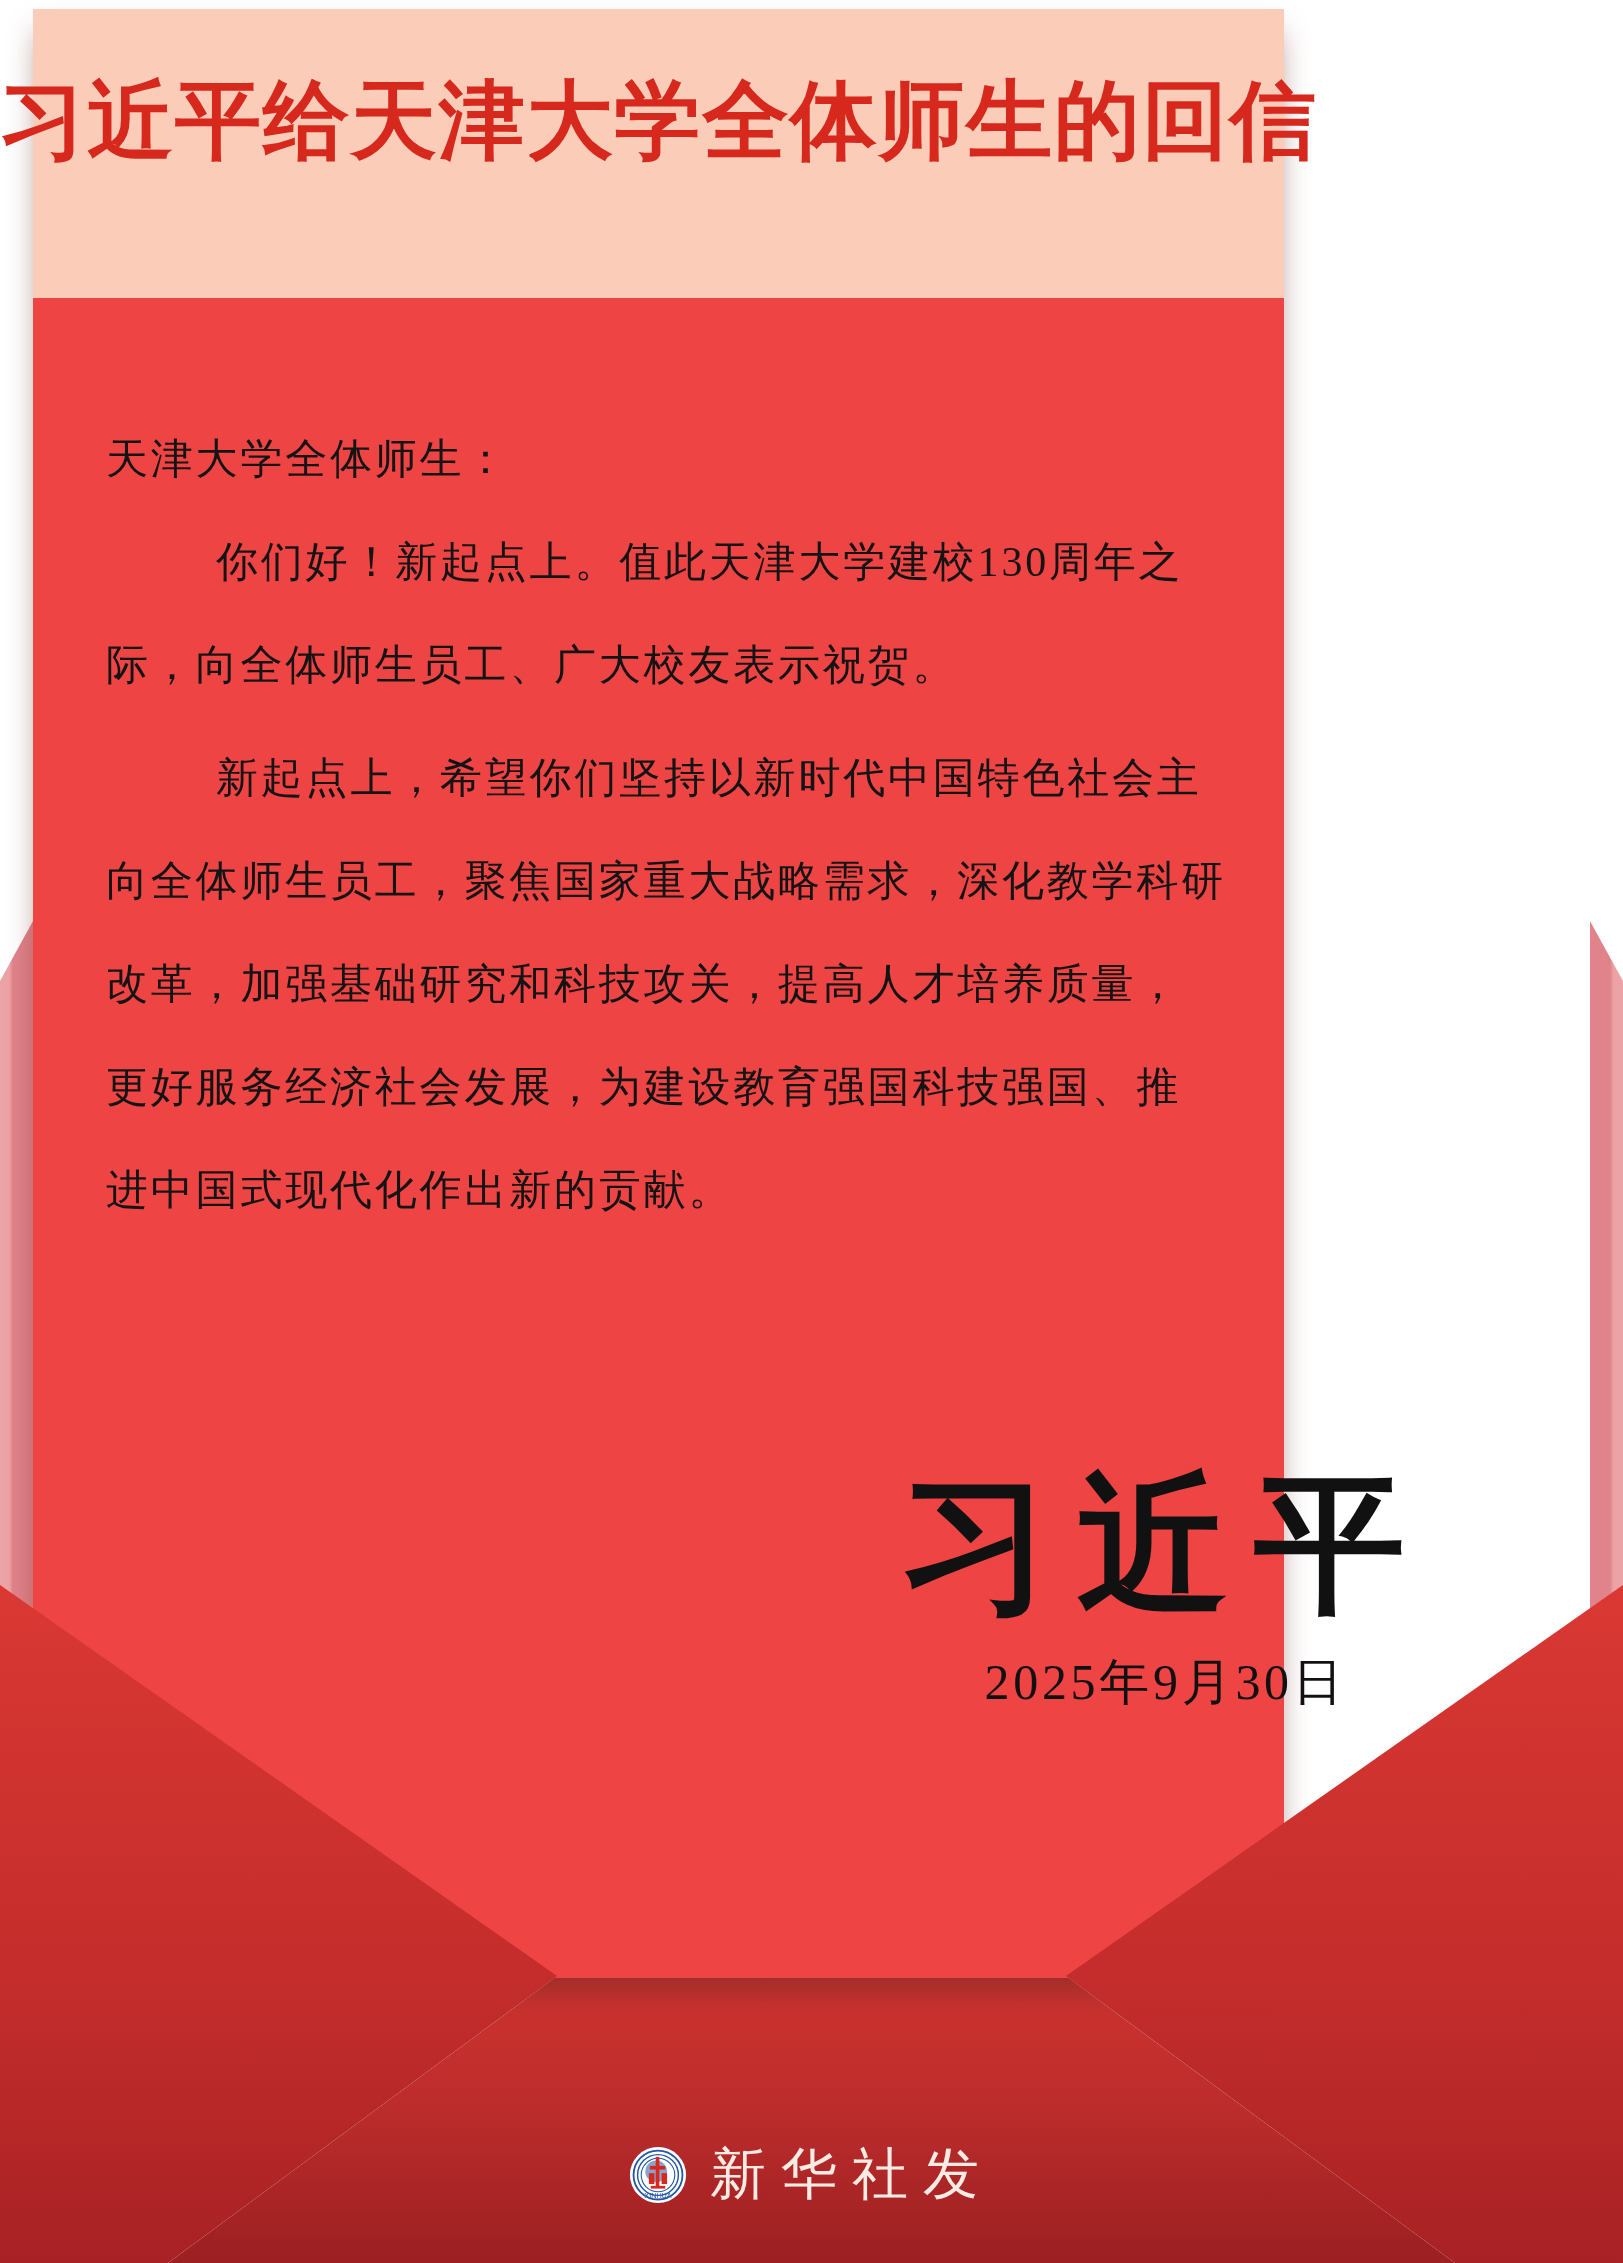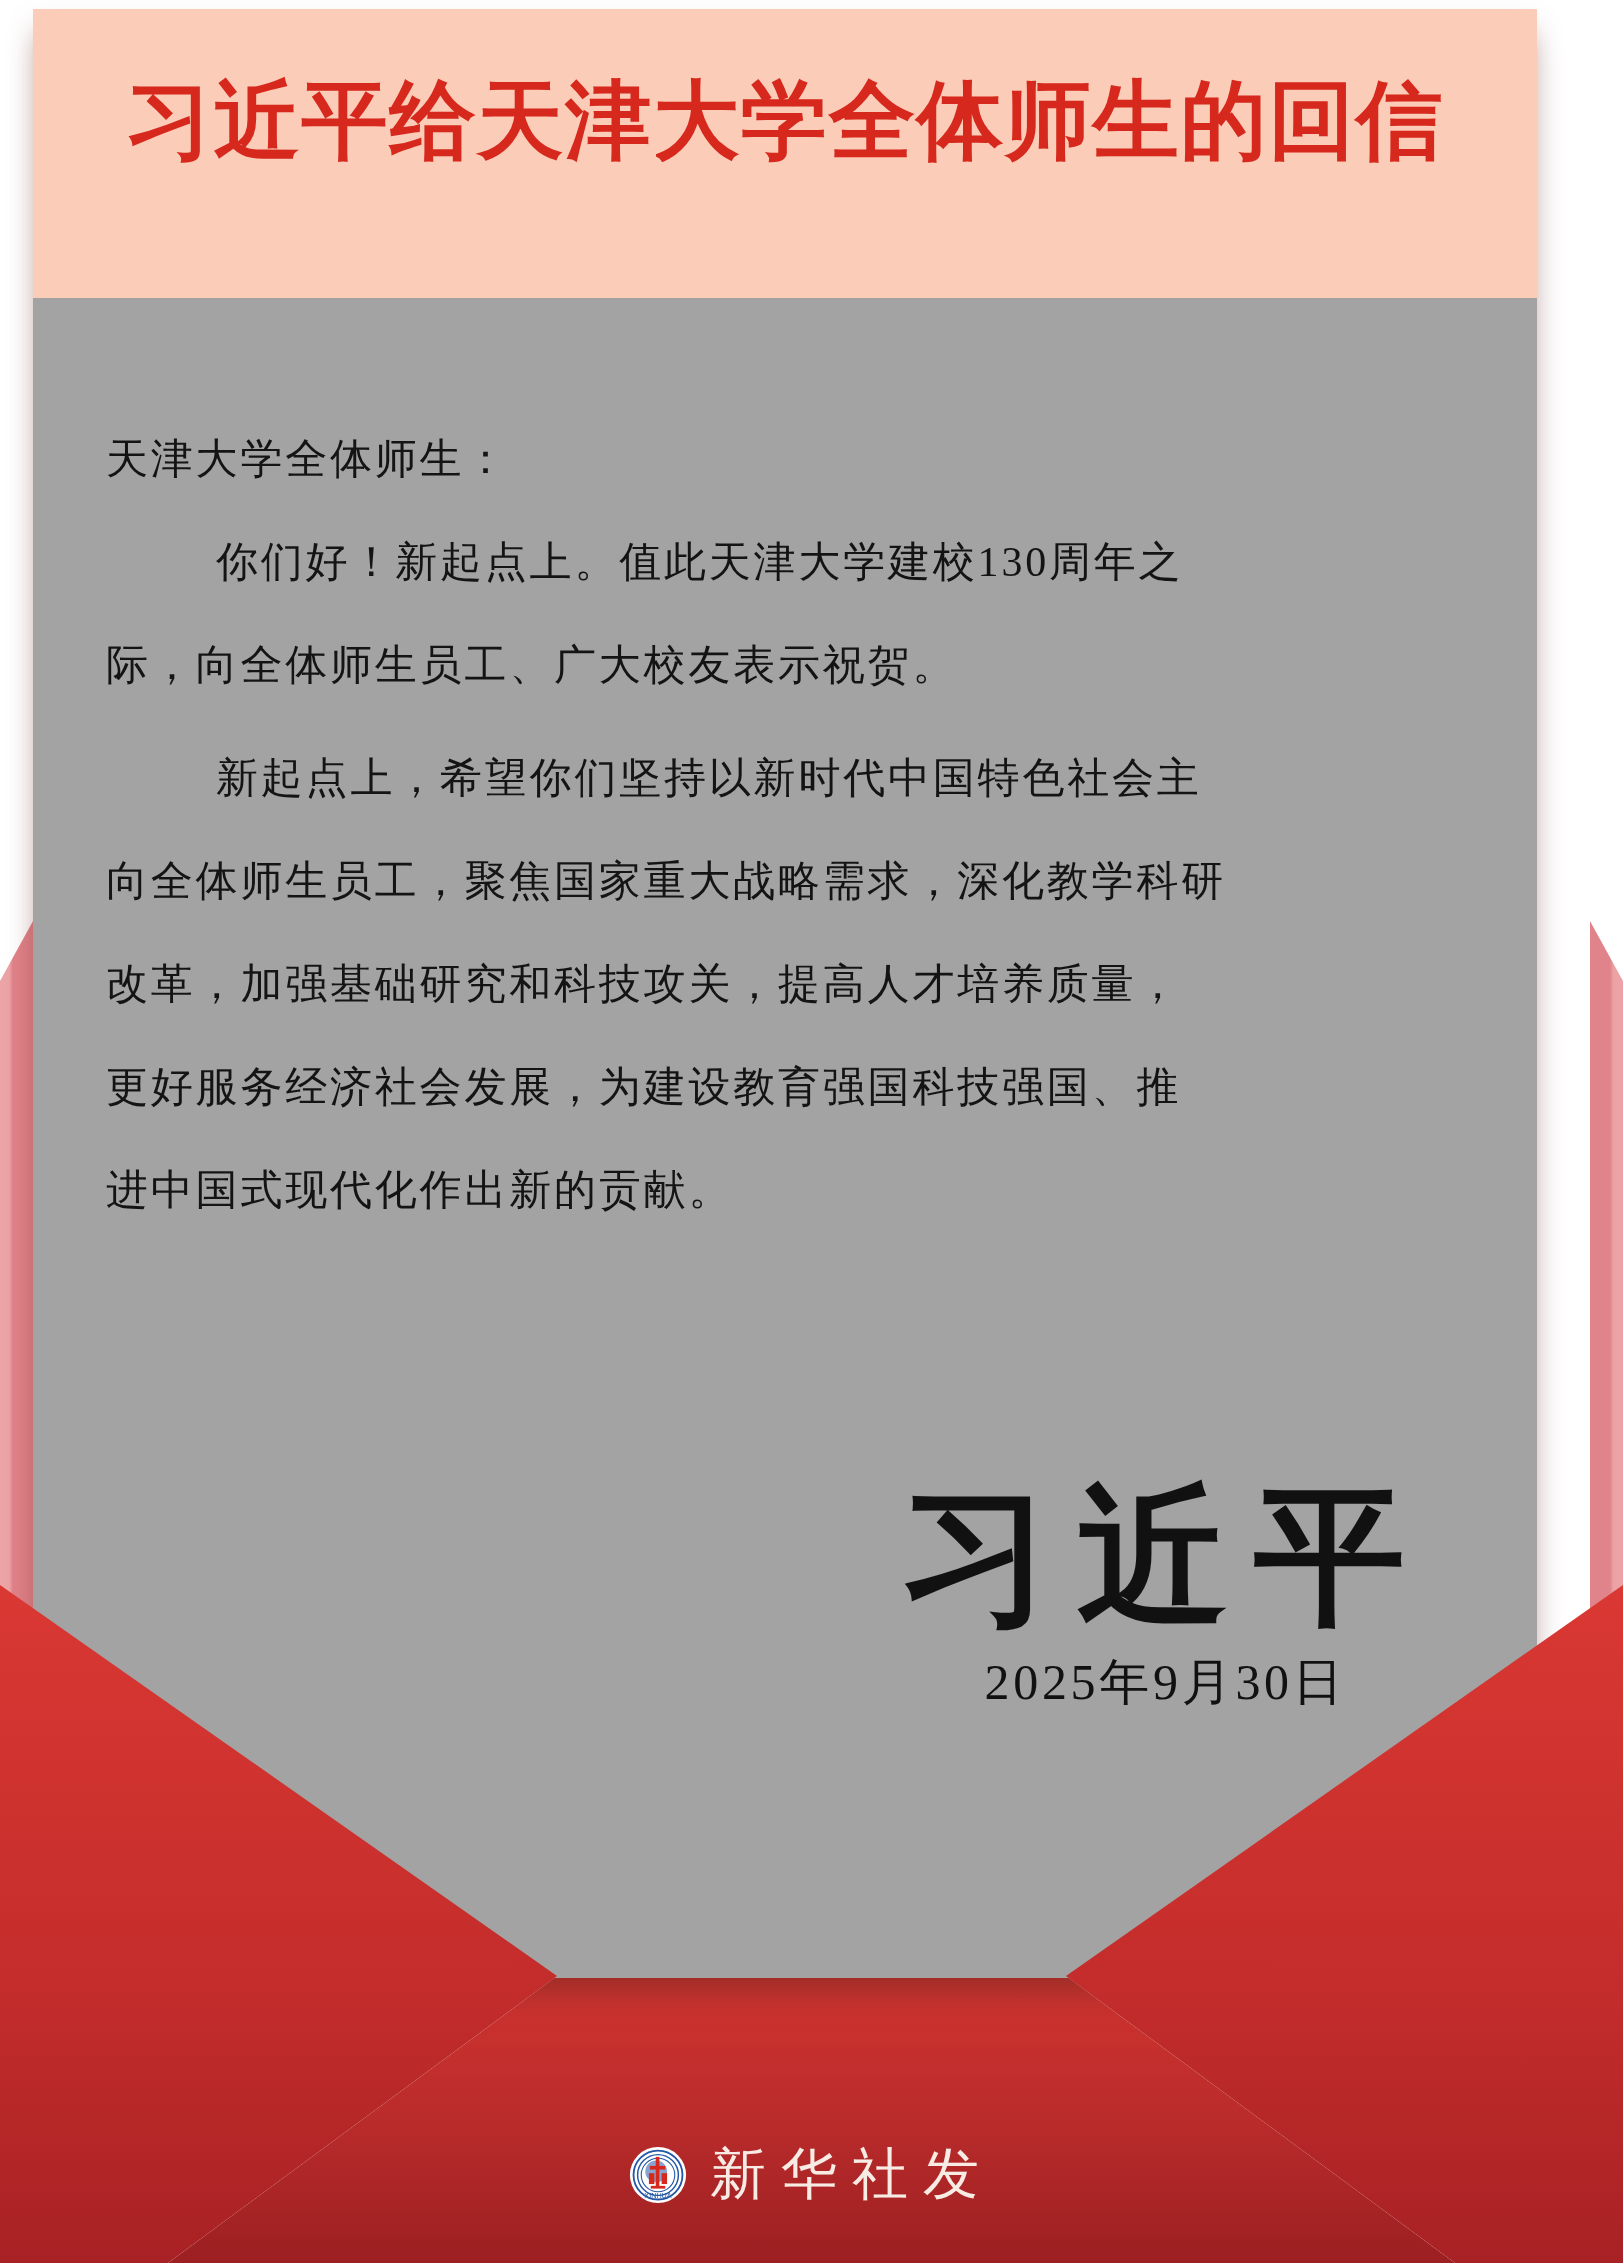--- a/index.html
+++ b/index.html
@@ -21,22 +21,22 @@
   
   .flap-bottom{
     position:absolute;inset:0;z-index:2;
     background:
       linear-gradient(180deg,rgba(70,22,20,0.00) 1976px,rgba(70,22,20,0.00) 1976px,rgba(70,22,20,0.00) 1977px,rgba(70,22,20,0.00) 1978px),
       linear-gradient(180deg,#d0342f 1976px,#b92b2b 2125px,#9c1f21 2263px);
     clip-path:polygon(557px 1976px,1066px 1976px,1455px 2263px,168px 2263px);
   }
   
   .paper{
-    position:absolute;left:33px;top:9.3px;width:1504px;height:1969px;z-index:3;
-    background:#a3a3a3;
+    position:absolute;left:33px;top:9.3px;width:1251px;height:1969px;z-index:3;
+    background:#ef4444;
     box-shadow:0 18.6px 28px -5.6px rgba(110,40,35,0.55);
   }
   .header-band{
     position:absolute;left:0;top:0;width:100%;height:289px;
     background:#fbccb7;display:flex;justify-content:center;align-items:flex-start;
   }
   .poster-title{
     margin-top:54px;
     font-size:86px;font-weight:900;color:#d7281d;letter-spacing:1.9px;
     font-family:"Liberation Serif","DejaVu Serif",serif;white-space:nowrap;
@@ -46,21 +46,21 @@
     color:#141414;font-size:42px;letter-spacing:2.8px;
   }
   .line{height:103px;line-height:103px;white-space:nowrap;}
   .line.indent{padding-left:110px;}
   .line.para-gap{margin-top:9.3px;}
   .sign-block{
     position:absolute;left:853px;top:1454px;width:559px;text-align:center;color:#111;
   }
   .signature{
     font-size:151px;line-height:186px;font-weight:600;letter-spacing:26px;
-    font-family:Liberation Sans, sans-serif;
+    font-family:Liberation Mono, monospace;
   }
   .letter-date{font-size:50px;letter-spacing:3.7px;}
   
   .flap{position:absolute;inset:0;z-index:4;filter:drop-shadow(0px -8.4px 13px rgba(115,55,48,0.45));}
   .flap.left{
     background:linear-gradient(180deg,#da3833 1585px,#c22c2b 2004px,#a82124 2263px);
     clip-path:polygon(0px 1585px,557px 1976px,168px 2263px,0px 2263px);
   }
   .flap.right{
     background:linear-gradient(180deg,#da3833 1585px,#c22c2b 2004px,#a82124 2263px);

